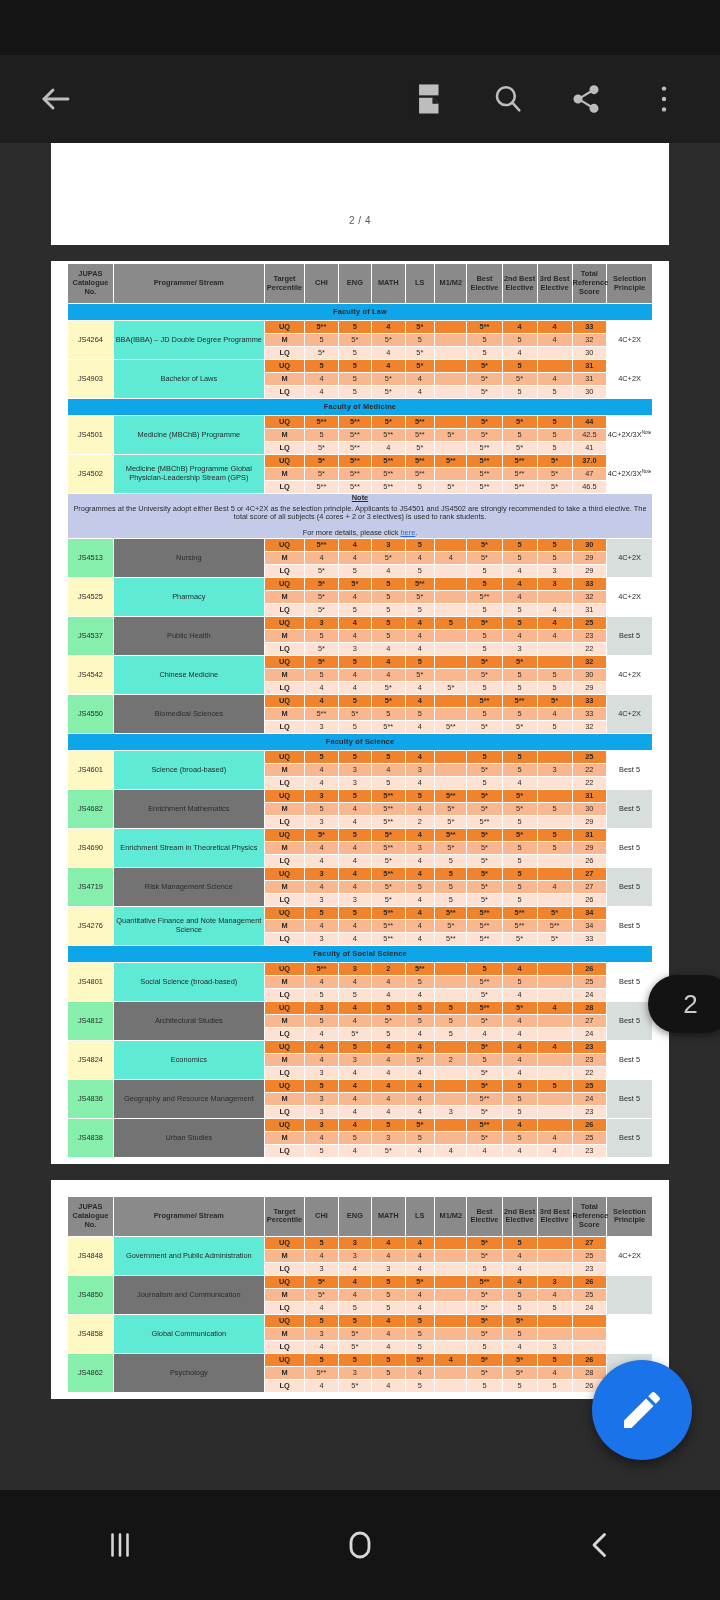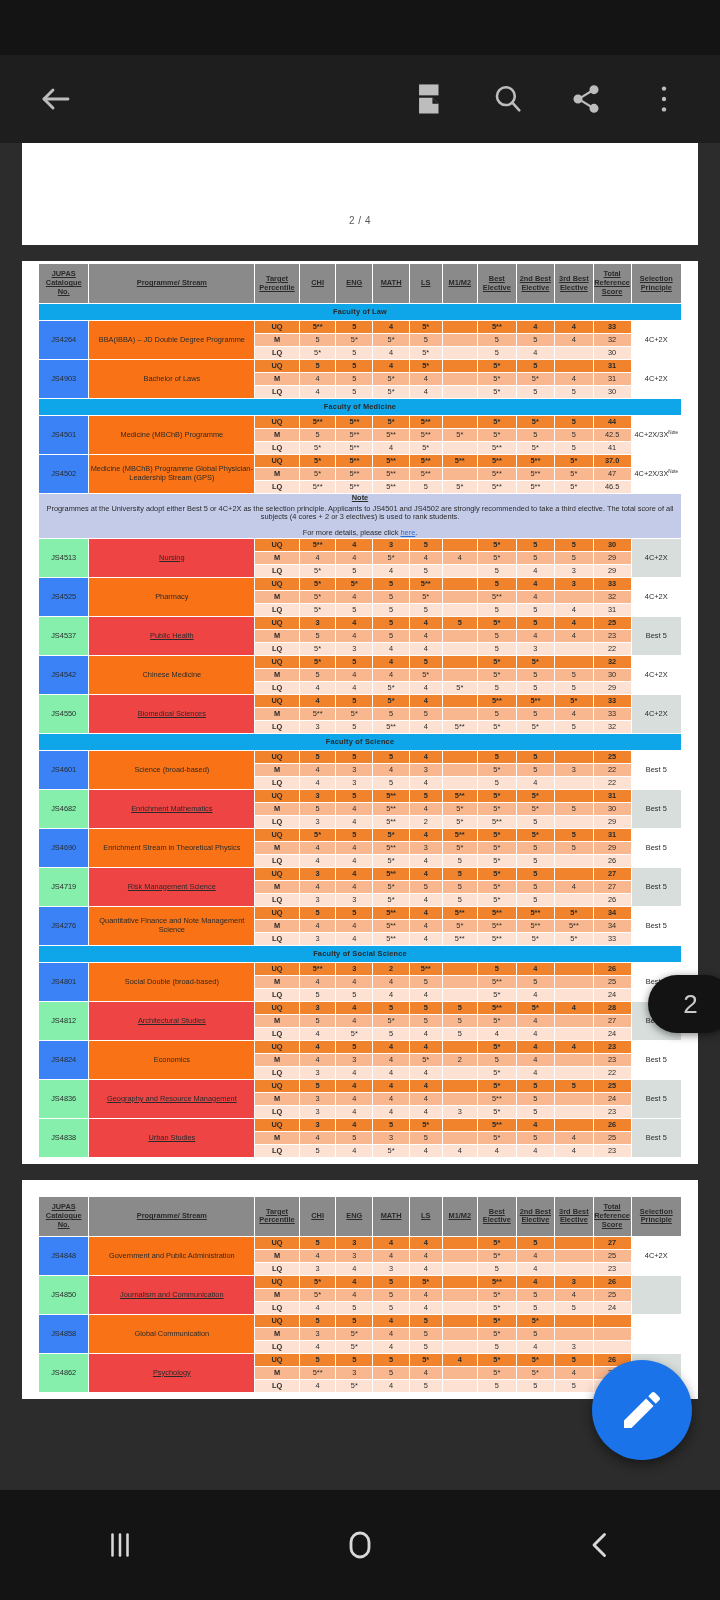--- a/index.html
+++ b/index.html
@@ -27,54 +27,54 @@
   .tb-spacer { flex: 1 1 auto; }
   .tb-right { display: flex; align-items: center; gap: 22px; }
 
   
   .viewer {
     position: absolute; left: 0; right: 0;
     top: 143px; bottom: 110px;
     background: #2c2c2c; overflow: hidden;
   }
   .page {
-    background: #ffffff; width: 676px; margin: 0 auto 16px auto;
+    background: #ffffff; width: 618px; margin: 0 auto 16px auto;
     position: relative;
   }
   .page-tail { height: 102px; }
   .pagenum {
     text-align: center; font-size: 10px; color: #5a5a5a;
     letter-spacing: .5px; padding: 6px 0 0 0;
   }
 
   
   .sheet { padding: 2px 16px 6px 16px; }
   table.grid { width: 100%; border-collapse: collapse; table-layout: fixed; }
   table.grid td, table.grid th {
     border: 1px solid #ffffff;
     font-size: 7.4px; text-align: center; vertical-align: middle;
     color: #2a2a2a; line-height: 1.18; padding: 0;
   }
   thead th {
     background: #8a8a8a; color: #ffffff; font-weight: bold;
-    font-size: 7px; height: 40px; padding: 2px 1px; text-decoration: underline;
+    font-size: 7px; height: 40px; padding: 2px 1px;
   }
   th.accent { color: #49d7d2; }
   th.accent2 { color: #5fe0b0; }
 
   .faculty td {
     background: #0ea5e9; color: #ffffff;
     text-align: left; font-weight: bold; font-size: 10px;
     padding: 3px 0 3px 10px; height: 17px; letter-spacing: .2px;
   }
 
-  td.jscode { background: #3b82f6; font-size: 7.6px; }
+  td.jscode { background: #fef9c3; font-size: 7.6px; }
   td.jscode.alt { background: #86efac; }
-  td.prog   { background: #f97316; font-size: 8px; padding: 2px 4px; }
-  td.prog.alt { background: #ef4444; text-decoration: underline; }
+  td.prog   { background: #5eead4; font-size: 8px; padding: 2px 4px; }
+  td.prog.alt { background: #737373; }
   td.sel    { background: #ffffff; font-size: 8px; }
   td.sel.alt { background: #d7dedb; }
 
   td.uq { background: #f0832c; height: 13px; font-weight: bold; }
   td.m  { background: #f8b78e; height: 13px; }
   td.lq { background: #fde2d3; height: 13px; }
   td.pct { font-weight: bold; }
   td.total { border-left: 1px solid #b9b9b9; }
   sup { font-size: 4.6px; vertical-align: super; }
 
@@ -761,21 +761,21 @@
                 <td class="lq">5**</td>
                 <td class="lq">5*</td>
                 <td class="lq">5*</td>
                 <td class="lq total">33</td>
               </tr>
               <tr class="faculty">
                 <td colspan="13">Faculty of Social Science</td>
               </tr>
               <tr>
                 <td class="jscode" rowspan="3">JS4801</td>
-                <td class="prog" rowspan="3">Social Double (broad-based)</td>
+                <td class="prog" rowspan="3">Social Science (broad-based)</td>
                 <td class="uq pct">UQ</td>
                 <td class="uq">5**</td>
                 <td class="uq">3</td>
                 <td class="uq">2</td>
                 <td class="uq">5**</td>
                 <td class="uq"></td>
                 <td class="uq">5</td>
                 <td class="uq">4</td>
                 <td class="uq"></td>
                 <td class="uq total">26</td>

